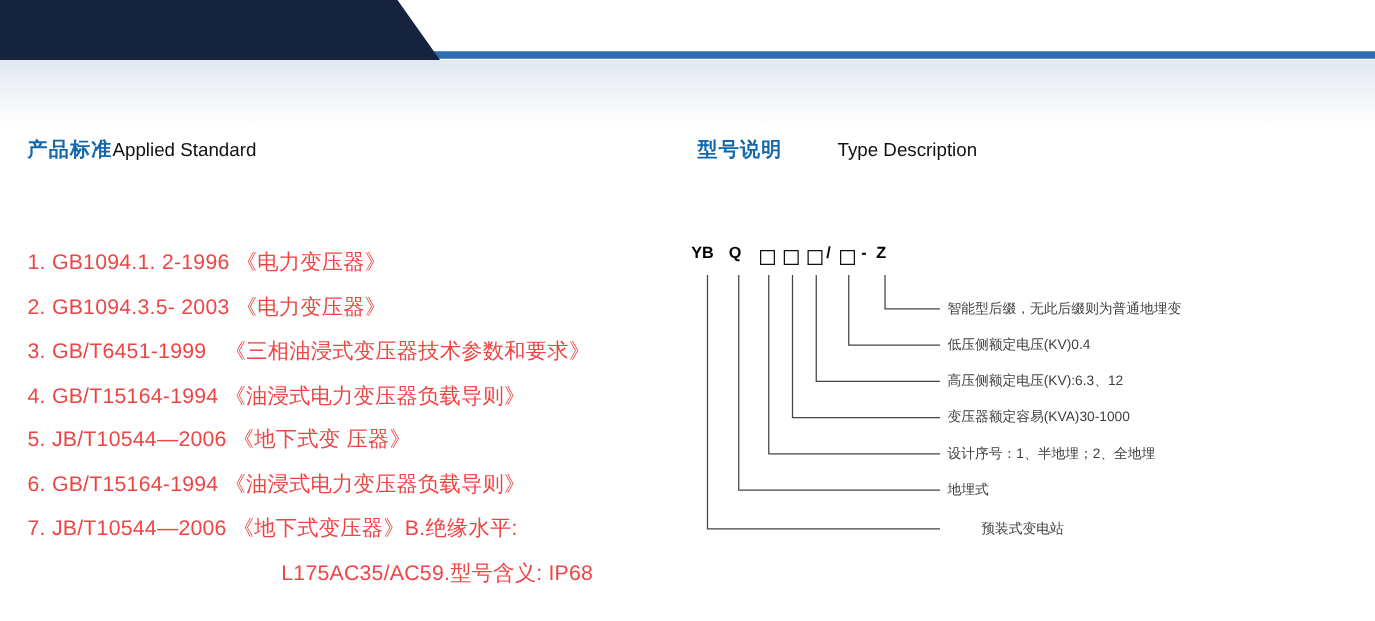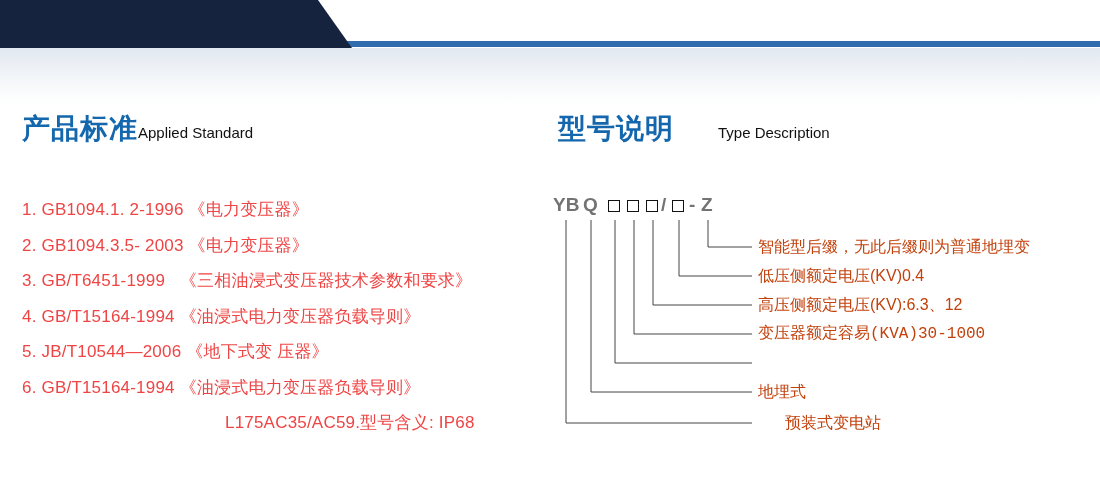--- a/index.html
+++ b/index.html
@@ -31,57 +31,57 @@
     position:absolute; left:18px; top:6px;
     color:#ffffff; font-size:29px; font-weight:bold; letter-spacing:3px;
   }
   .banner-subtitle {
     position:absolute; left:183px; top:28px;
     color:#ffffff; font-size:14px; letter-spacing:1px;
   }
 
   
   .section-heading { position:absolute; display:flex; align-items:baseline; }
-  .heading-cn { color:#1467ad; font-size:28px; font-weight:bold; letter-spacing:1px; }
+  .heading-cn { color:#1467ad; font-size:16px; font-weight:bold; letter-spacing:1px; }
   .heading-en { color:#111111; font-size:15px; }
   .heading-left { left:22px; top:110px; }
   .heading-right { left:558px; top:110px; }
   .heading-right .heading-en { margin-left:44px; }
 
   
   .std-list { position:absolute; left:22px; top:192px; }
   .std-item {
     font-size:17px; color:#ef4444; line-height:35.5px;
     white-space:pre; letter-spacing:0.2px;
   }
   .std-item.indent { padding-left:203px; }
 
   
   .code-char {
     position:absolute; top:194px;
-    font-size:19px; font-weight:bold; color:#737373;
+    font-size:13px; font-weight:bold; color:#000000;
   }
   .code-box {
     position:absolute; top:200px;
     width:12px; height:12px;
     border:1.6px solid #111111;
     background:#ffffff;
   }
 
   
   .connector-svg {
     position:absolute; left:0; top:0; width:1100px; height:497px;
     pointer-events:none;
   }
   .connector-svg polyline { fill:none; stroke:#444444; stroke-width:1; }
 
   
   .model-label {
     position:absolute; left:758px;
-    font-size:16px; color:#c2410c; line-height:20px; white-space:pre;
+    font-size:11px; color:#404040; line-height:20px; white-space:pre;
   }
 </style>
 </head>
 <body>
 
 <div class="page">
 
   <div class="gradient-band"></div>
   <div class="accent-bar"></div>
   <div class="banner"></div>
@@ -93,20 +93,21 @@
     <span class="heading-en">Applied Standard</span>
   </div>
 
   <div class="std-list">
     <div class="std-item">1. GB1094.1. 2-1996 《电力变压器》</div>
     <div class="std-item">2. GB1094.3.5- 2003 《电力变压器》</div>
     <div class="std-item">3. GB/T6451-1999   《三相油浸式变压器技术参数和要求》</div>
     <div class="std-item">4. GB/T15164-1994 《油浸式电力变压器负载导则》</div>
     <div class="std-item">5. JB/T10544—2006 《地下式变 压器》</div>
     <div class="std-item">6. GB/T15164-1994 《油浸式电力变压器负载导则》</div>
+    <div class="std-item">7. JB/T10544—2006 《地下式变压器》B.绝缘水平:</div>
     <div class="std-item indent">L175AC35/AC59.型号含义: IP68</div>
   </div>
 
   <div class="section-heading heading-right">
     <span class="heading-cn">型号说明</span>
     <span class="heading-en">Type Description</span>
   </div>
 
   <span class="code-char" style="left:553px;">YB</span>
   <span class="code-char" style="left:583px;">Q</span>
@@ -124,17 +125,18 @@
     <polyline points="653,220 653,305 752,305"></polyline>
     <polyline points="634,220 634,334 752,334"></polyline>
     <polyline points="615,220 615,363 752,363"></polyline>
     <polyline points="591,220 591,392 752,392"></polyline>
     <polyline points="566,220 566,423 752,423"></polyline>
   </svg>
 
   <div class="model-label" style="top:237px;">智能型后缀，无此后缀则为普通地埋变</div>
   <div class="model-label" style="top:266px;">低压侧额定电压(KV)0.4</div>
   <div class="model-label" style="top:295px;">高压侧额定电压(KV):6.3、12</div>
-  <div class="model-label" style="top:324px;font-family:Liberation Mono, monospace;">变压器额定容易(KVA)30-1000</div>
+  <div class="model-label" style="top:324px;">变压器额定容易(KVA)30-1000</div>
+  <div class="model-label" style="top:353px;">设计序号：1、半地埋；2、全地埋</div>
   <div class="model-label" style="top:382px;">地埋式</div>
   <div class="model-label" style="top:413px;margin-left:27px;">预装式变电站</div>
 
 </div>
 
 </body></html>

